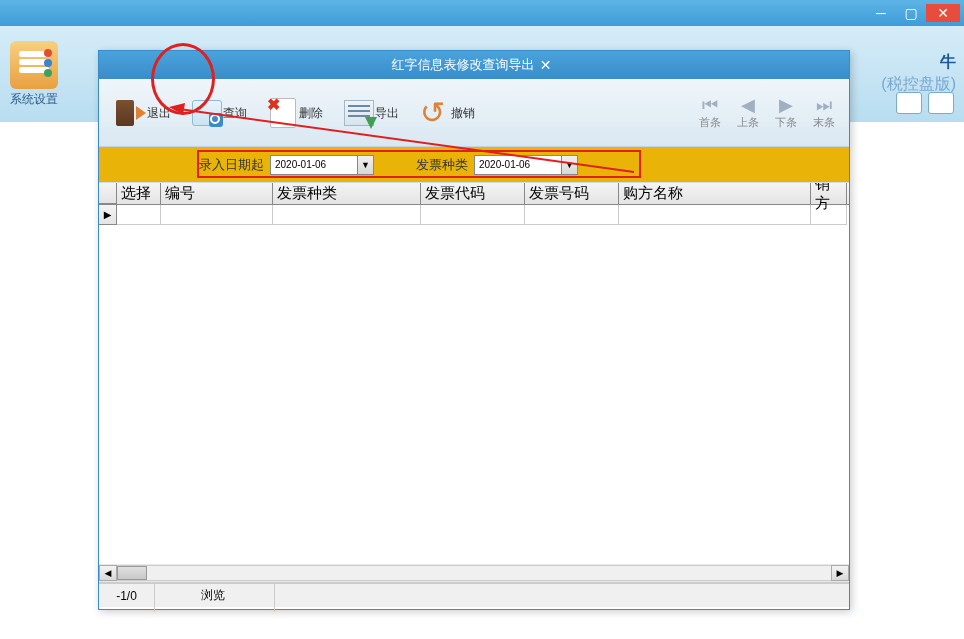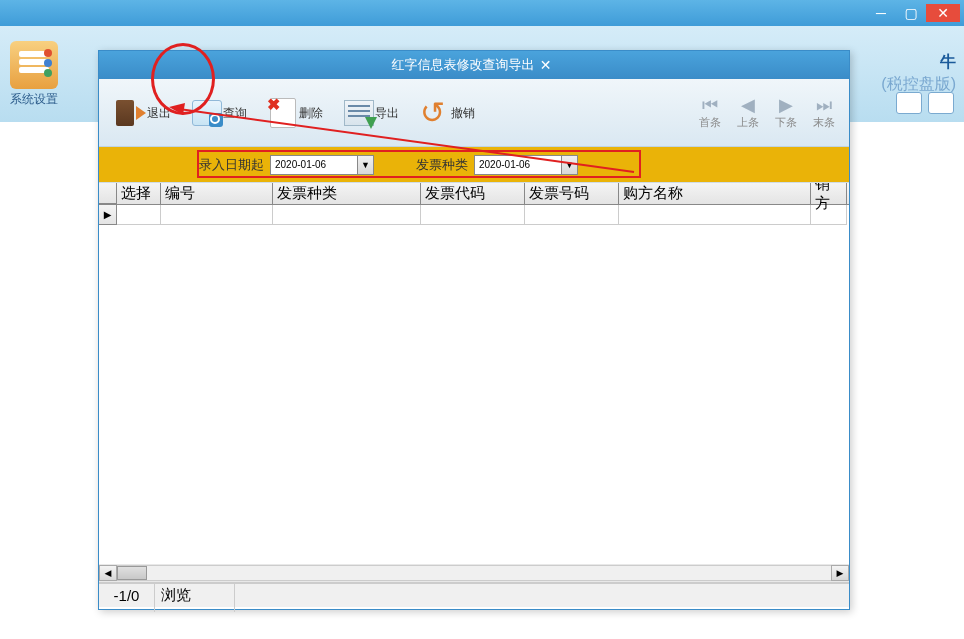--- a/index.html
+++ b/index.html
@@ -79,23 +79,23 @@
     .row-indicator { width: 18px; background: linear-gradient(#f4f4f4,#e4e4e4); border-right: 1px solid #888; border-bottom: 1px solid #888; display: flex; align-items: center; justify-content: center; font-size: 10px; }
     .col-select { width: 44px; } .col-num { width: 112px; } .col-type { width: 148px; } .col-code { width: 104px; } .col-inv { width: 94px; } .col-buyer { width: 192px; text-align: center; } .col-seller { width: 36px; }
 
     .grid-hscroll { height: 18px; background: #e8e8e8; display: flex; align-items: center; position: absolute; bottom:0; left:0; right:0;}
     .hscroll-btn { width: 18px; height: 16px; background: linear-gradient(#f4f4f4,#d8d8d8); border: 1px solid #aaa; display: flex; align-items: center; justify-content: center; font-size: 9px; cursor: pointer; }
     .hscroll-track { flex: 1; height: 16px; background: #f0f0f0; border-top:1px solid #ccc; border-bottom:1px solid #ccc; position: relative; }
     .hscroll-thumb { position: absolute; left: 0; top: 0; width: 30px; height: 14px; background: linear-gradient(#e0e0e0,#c8c8c8); border: 1px solid #999; }
 
     
     .dlg-status { height: 24px; background: #f0f0f0; border-top: 1px solid #ccc; display: flex; align-items: center; }
-    .status-cell { border-right: 1px solid #ccc; height: 100%; display: flex; align-items: center; padding: 16px 6px; font-size: 15px; }
+    .status-cell { border-right: 1px solid #ccc; height: 100%; display: flex; align-items: center; padding: 16px 6px; font-size: 12px; }
     .status-cell.pos { width: 56px; justify-content:center; }
-    .status-cell.mode { width: 80px; }
+    .status-cell.mode { width: 80px; margin-left: 40px; }
   </style>
 </head>
 <body>
 
 <div class="outer-window">
   <div class="outer-titlebar">
     <div class="win-ctrl">─</div>
     <div class="win-ctrl">▢</div>
     <div class="win-ctrl close">✕</div>
   </div>

